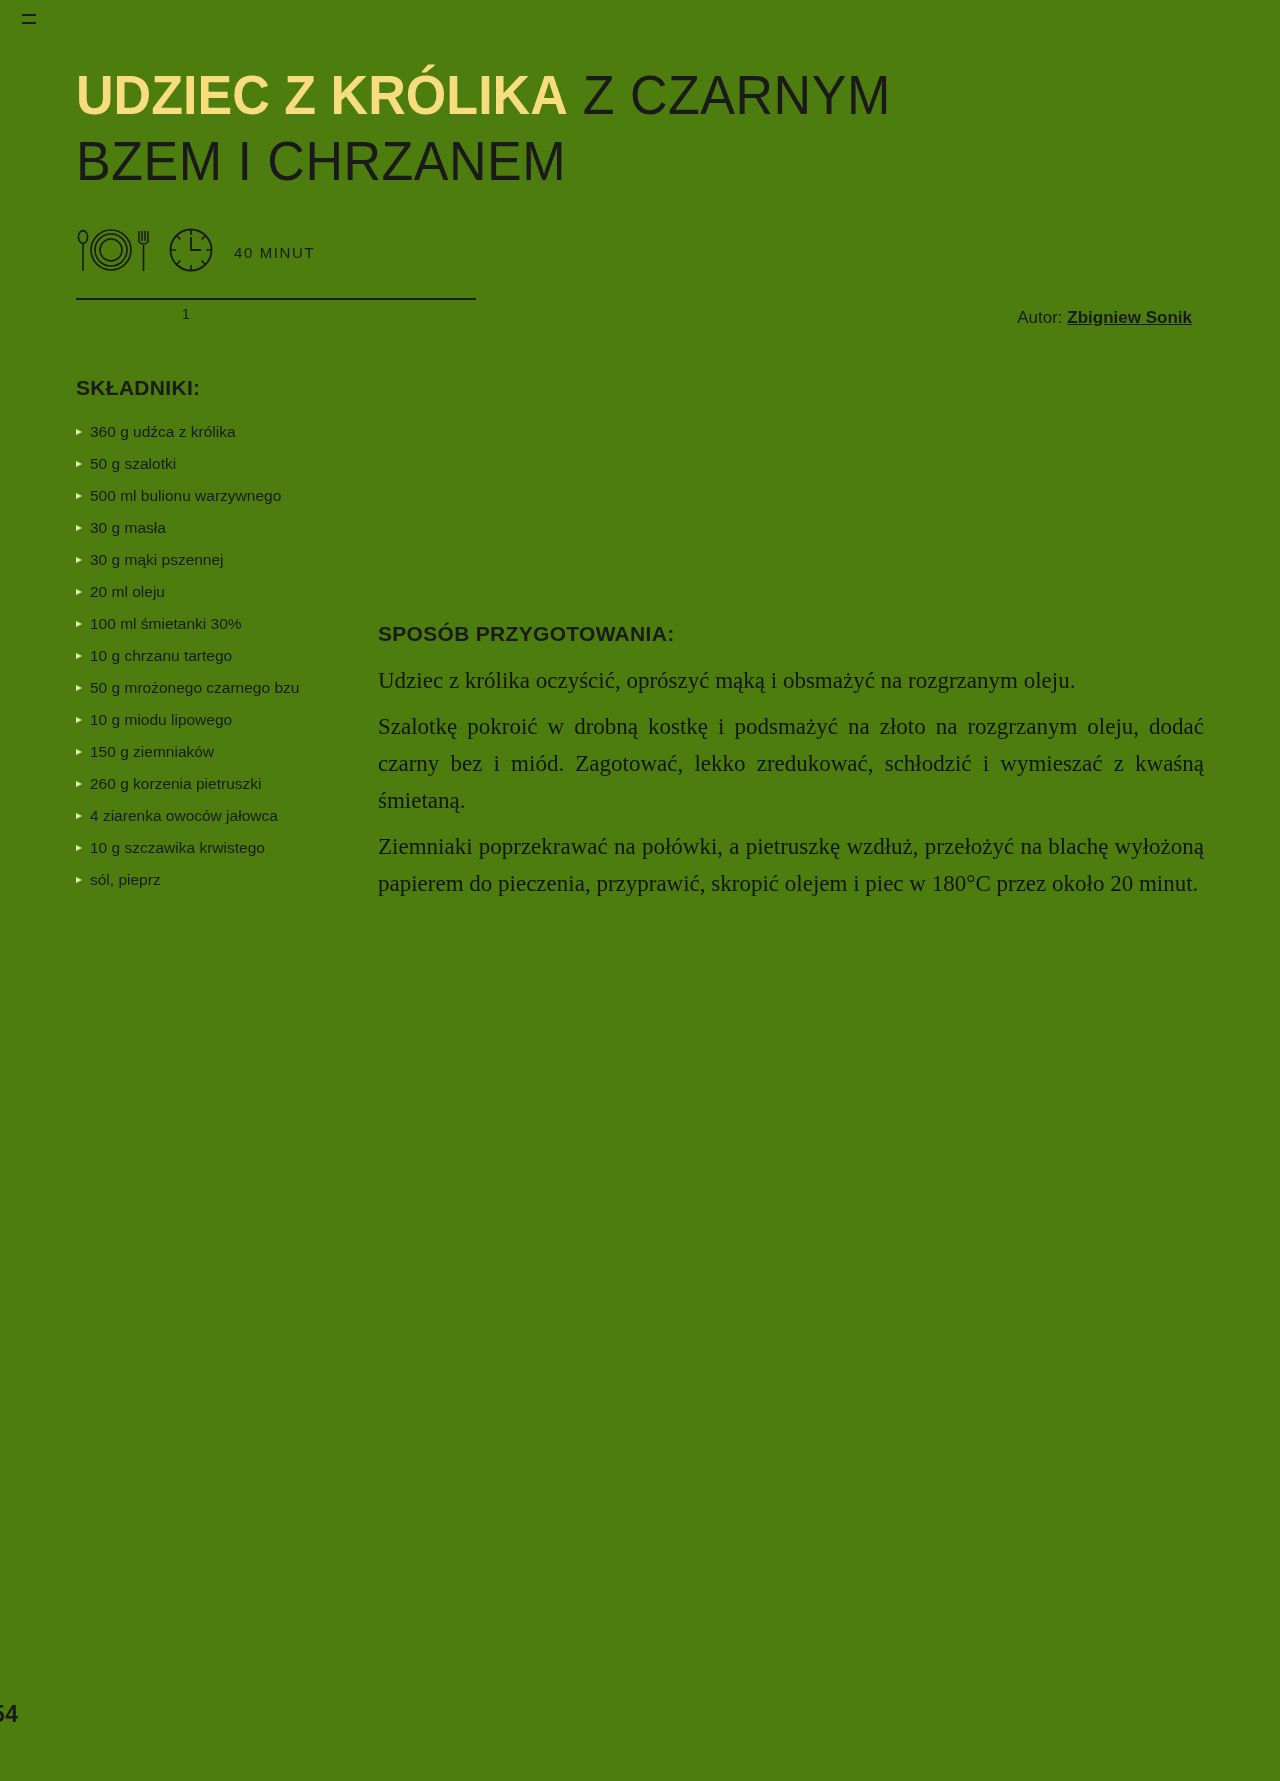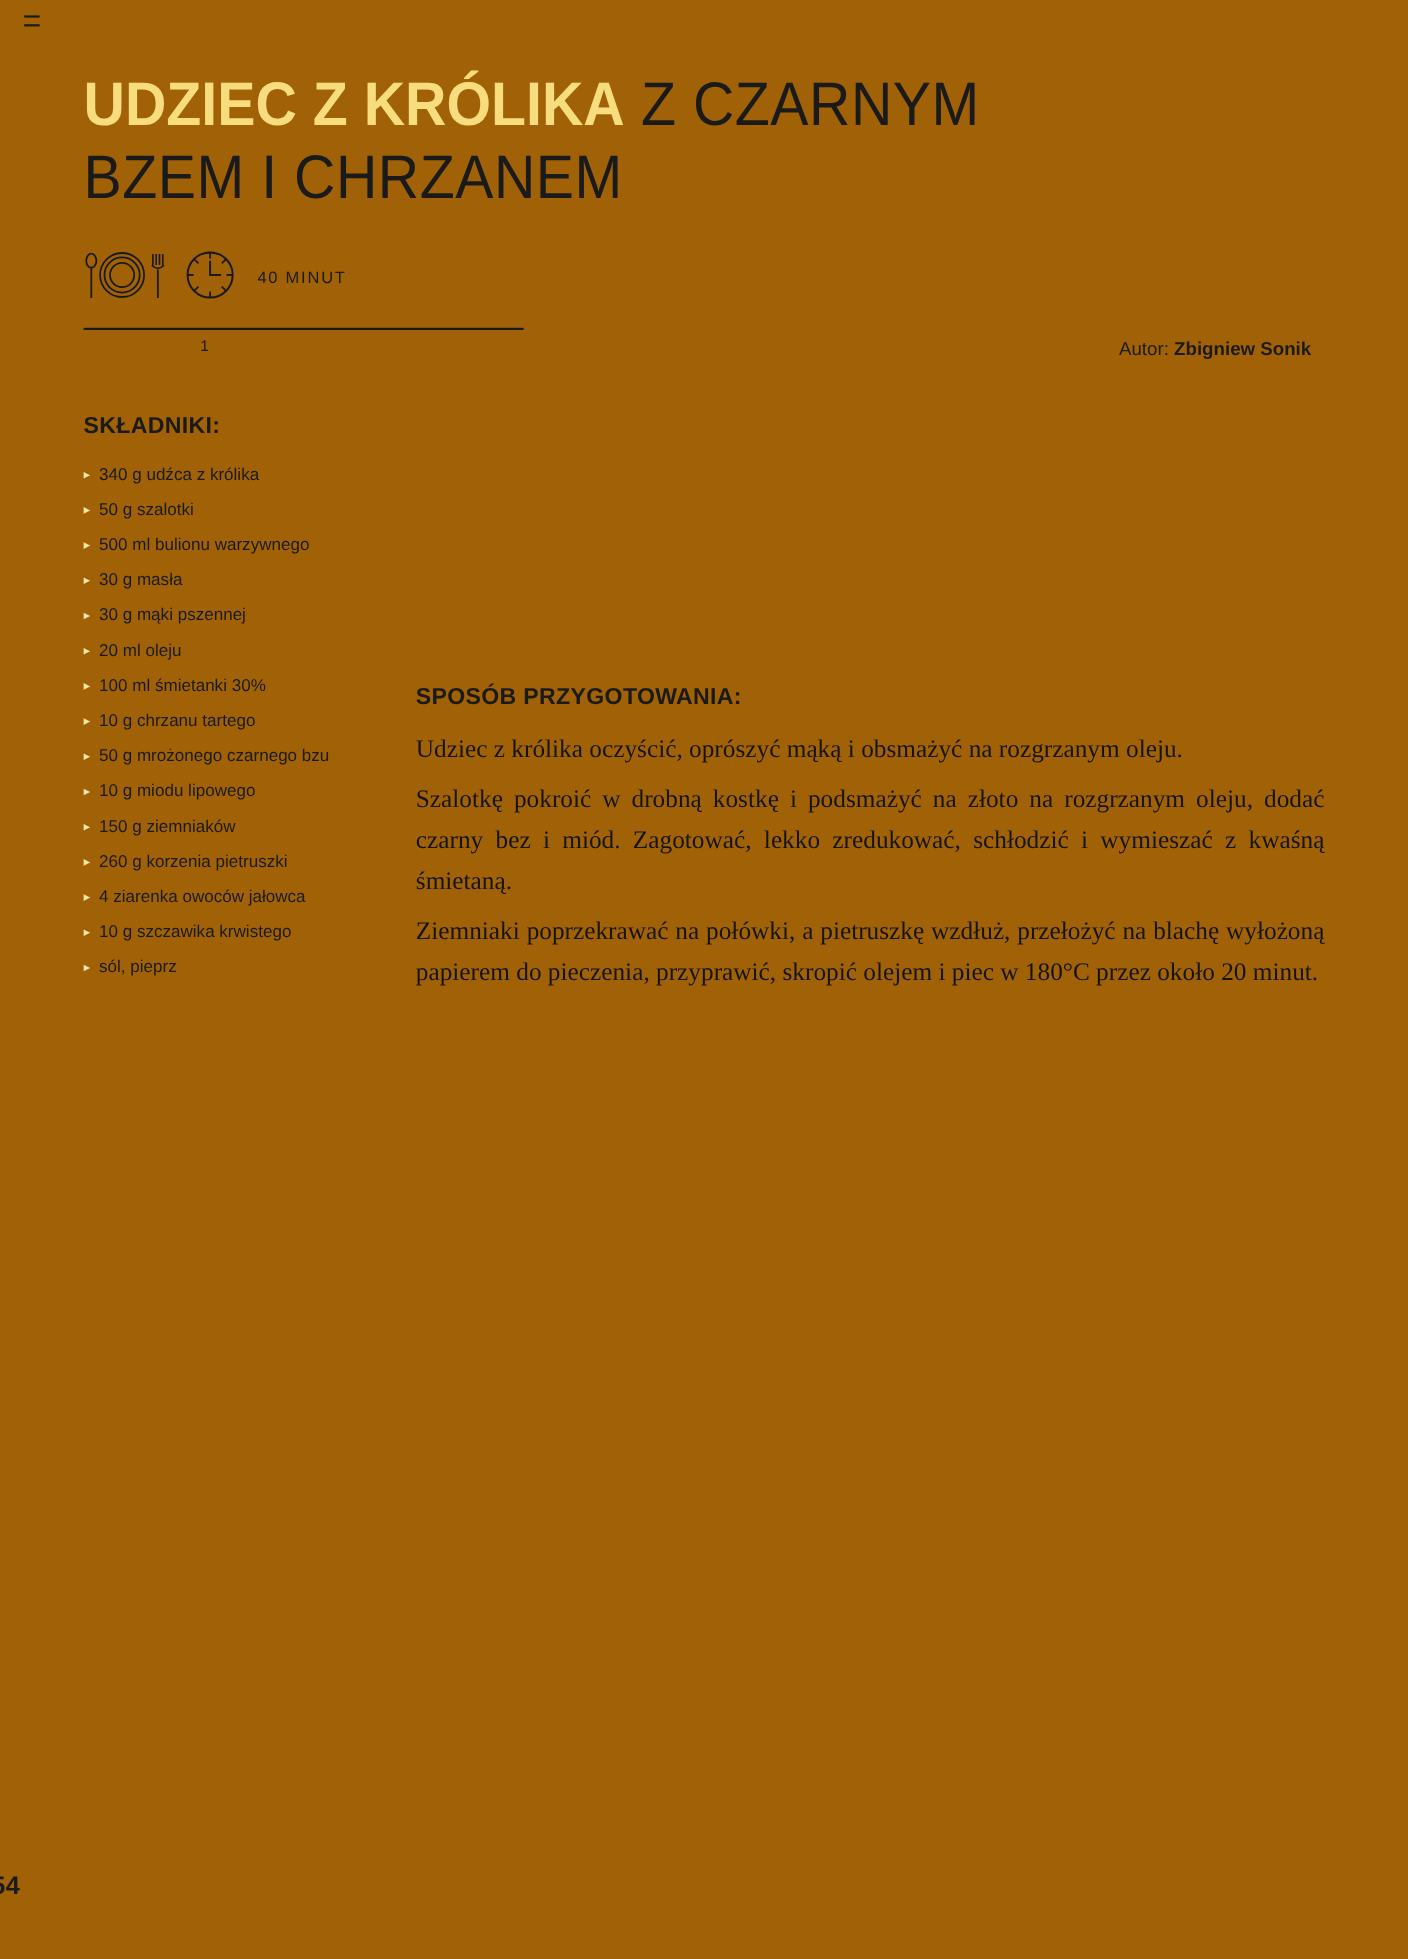--- a/index.html
+++ b/index.html
@@ -11,21 +11,21 @@
     width: 1280px;
     height: 1781px;
     position: relative;
     font-family: "Liberation Sans", sans-serif;
     overflow: hidden;
   }
 
   .page {
     position: absolute;
     inset: 0;
-    background: #a16207;
+    background: #4d7c0f;
   }
 
   
   .corner-mark {
     position: absolute;
     left: 22px;
     top: 14px;
     width: 14px;
     height: 10px;
     display: flex;
@@ -101,21 +101,21 @@
     background: #1a1a1a;
   }
   .author {
     position: absolute;
     right: 12px;
     top: 10px;
     font-size: 17px;
     color: #1a1a1a;
     white-space: nowrap;
   }
-  .author b { font-weight: 700; }
+  .author b { font-weight: 700; text-decoration: underline; }
 
   
   .columns {
     display: flex;
     margin-top: 42px;
     align-items: flex-end;
   }
   .col-ingredients {
     width: 300px;
     flex: 0 0 300px;
@@ -235,21 +235,21 @@
     <div class="rule-row">
       <div class="rule"></div>
       <div class="author"><span>Autor: </span><b>Zbigniew Sonik</b></div>
     </div>
 
     <div class="columns">
 
       <div class="col-ingredients">
         <h2 class="section-head">SKŁADNIKI:</h2>
         <ul class="ingredients">
-          <li><span class="bullet"></span><span>340 g udźca z królika</span></li>
+          <li><span class="bullet"></span><span>360 g udźca z królika</span></li>
           <li><span class="bullet"></span><span>50 g szalotki</span></li>
           <li><span class="bullet"></span><span>500 ml bulionu warzywnego</span></li>
           <li><span class="bullet"></span><span>30 g masła</span></li>
           <li><span class="bullet"></span><span>30 g mąki pszennej</span></li>
           <li><span class="bullet"></span><span>20 ml oleju</span></li>
           <li><span class="bullet"></span><span>100 ml śmietanki 30%</span></li>
           <li><span class="bullet"></span><span>10 g chrzanu tartego</span></li>
           <li><span class="bullet"></span><span>50 g mrożonego czarnego bzu</span></li>
           <li><span class="bullet"></span><span>10 g miodu lipowego</span></li>
           <li><span class="bullet"></span><span>150 g ziemniaków</span></li>

